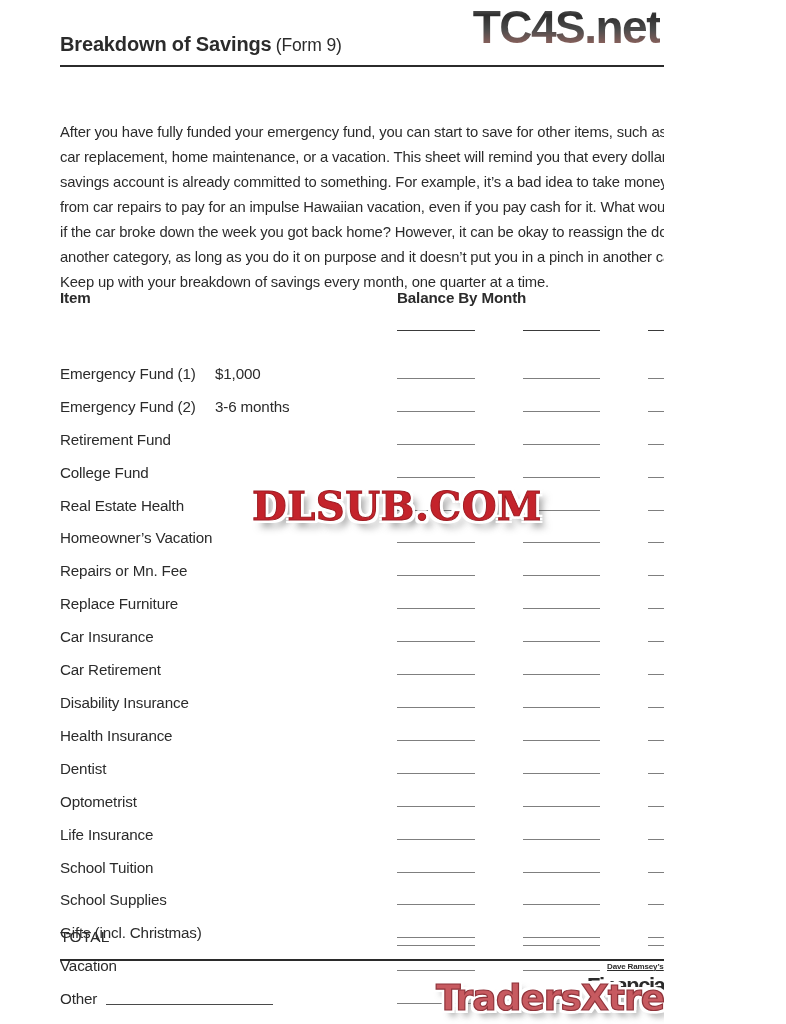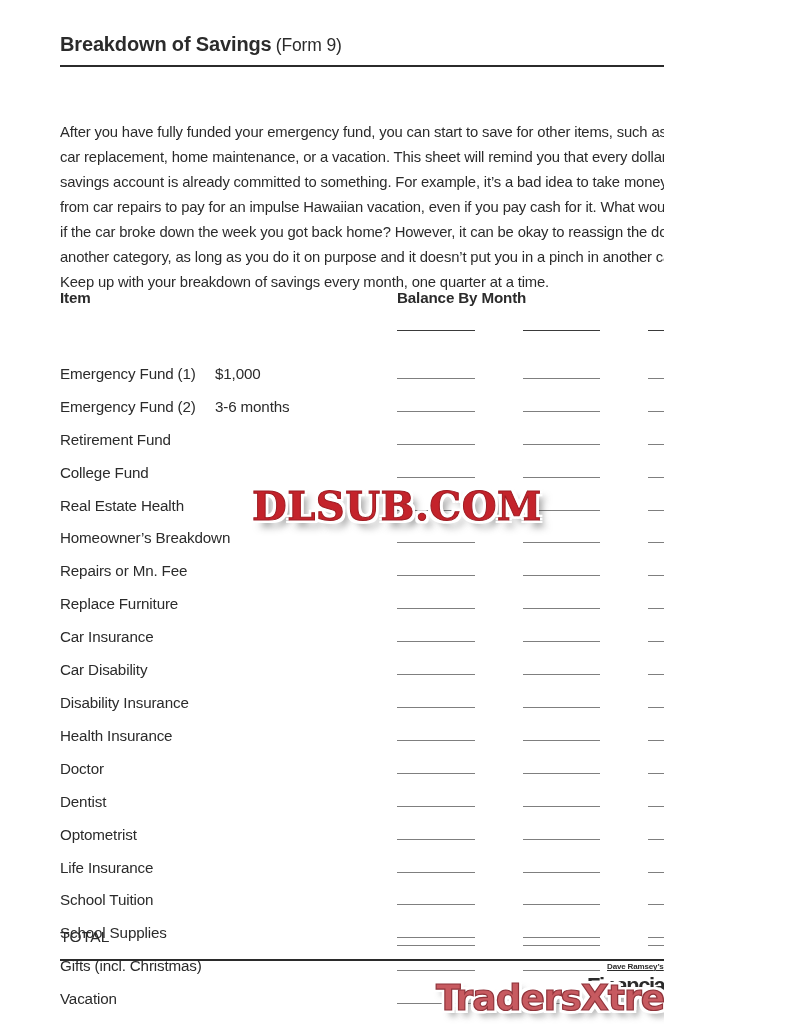--- a/index.html
+++ b/index.html
@@ -73,20 +73,21 @@
 </style>
 </head>
 <body>
 
 <div class="page">
 
   <div class="title-block">
     <span class="title-main">Breakdown of Savings</span>
     <span class="title-suffix"> (Form 9)</span>
   </div>
+  <div class="logo-tc4s">TC4S.net</div>
   <div class="rule-top"></div>
 
   <p class="intro">After you have fully funded your emergency fund, you can start to save for other items, such as furniture, car replacement, home maintenance, or a vacation. This sheet will remind you that every dollar in your savings account is already committed to something. For example, it’s a bad idea to take money away from car repairs to pay for an impulse Hawaiian vacation, even if you pay cash for it. What would you do if the car broke down the week you got back home? However, it can be okay to reassign the dollars to another category, as long as you do it on purpose and it doesn’t put you in a pinch in another category. Keep up with your breakdown of savings every month, one quarter at a time.</p>
 
   <div class="item-header">Item</div>
   <div class="balance-header">Balance By Month</div>
 
   <div class="month-blanks">
     <span class="blank b1"></span>
     <span class="blank b2"></span>
@@ -130,21 +131,21 @@
 
     <div class="form-row">
       <span class="row-label">Real Estate Health</span>
 
       <span class="blank b1"></span>
       <span class="blank b2"></span>
       <span class="blank b3"></span>
     </div>
 
     <div class="form-row">
-      <span class="row-label">Homeowner’s Breakdown</span>
+      <span class="row-label">Homeowner’s Vacation</span>
 
       <span class="blank b1"></span>
       <span class="blank b2"></span>
       <span class="blank b3"></span>
     </div>
 
     <div class="form-row">
       <span class="row-label">Repairs or Mn. Fee</span>
 
       <span class="blank b1"></span>
@@ -162,21 +163,21 @@
 
     <div class="form-row">
       <span class="row-label">Car Insurance</span>
 
       <span class="blank b1"></span>
       <span class="blank b2"></span>
       <span class="blank b3"></span>
     </div>
 
     <div class="form-row">
-      <span class="row-label">Car Disability</span>
+      <span class="row-label">Car Retirement</span>
 
       <span class="blank b1"></span>
       <span class="blank b2"></span>
       <span class="blank b3"></span>
     </div>
 
     <div class="form-row">
       <span class="row-label">Disability Insurance</span>
 
       <span class="blank b1"></span>
@@ -185,27 +186,20 @@
     </div>
 
     <div class="form-row">
       <span class="row-label">Health Insurance</span>
 
       <span class="blank b1"></span>
       <span class="blank b2"></span>
       <span class="blank b3"></span>
     </div>
 
-    <div class="form-row">
-      <span class="row-label">Doctor</span>
-
-      <span class="blank b1"></span>
-      <span class="blank b2"></span>
-      <span class="blank b3"></span>
-    </div>
 
     <div class="form-row">
       <span class="row-label">Dentist</span>
 
       <span class="blank b1"></span>
       <span class="blank b2"></span>
       <span class="blank b3"></span>
     </div>
 
     <div class="form-row">

